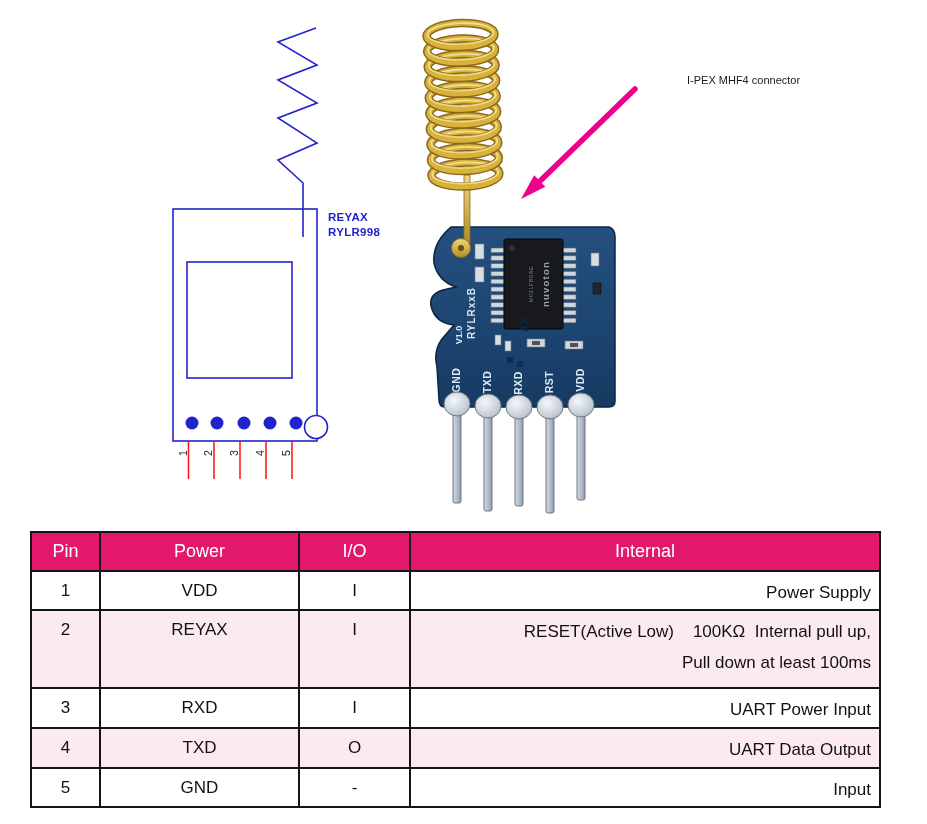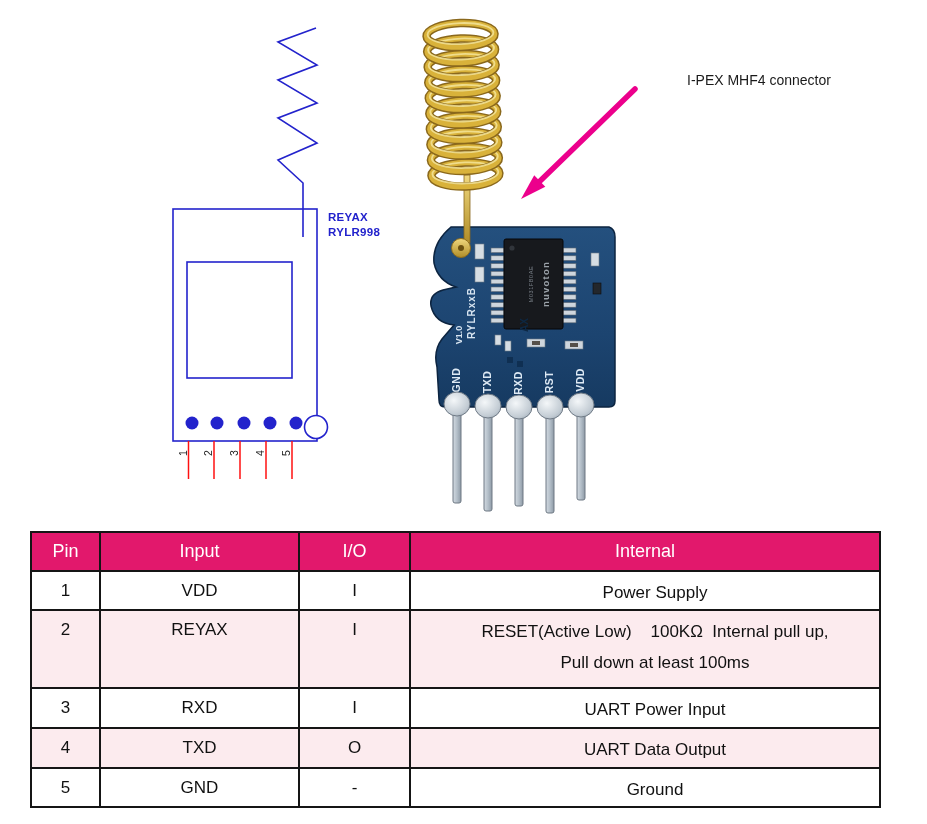--- a/index.html
+++ b/index.html
@@ -4,21 +4,21 @@
 <style>
   html,body{margin:0;padding:0;background:#ffffff;}
   .page{
     position:relative;width:927px;height:824px;background:#ffffff;overflow:hidden;
     font-family:"Liberation Sans",sans-serif;
   }
   .abs{position:absolute;}
   
   .annotation{
     left:687px;top:66px;width:225px;
-    font-size:14px;line-height:28px;color:#1a1a1a;
+    font-size:11px;line-height:28px;color:#1a1a1a;
   }
   .annotation span{display:block;}
   
   .pin-table-wrap{left:30px;top:531px;}
   table.pin-table{
     border-collapse:collapse;table-layout:fixed;width:849px;
     font-size:17px;color:#111111;
   }
   table.pin-table col.c-pin{width:69px;}
   table.pin-table col.c-name{width:199px;}
@@ -26,21 +26,21 @@
   table.pin-table col.c-cond{width:470px;}
   table.pin-table th,table.pin-table td{border:2px solid #151515;}
   table.pin-table th{
     height:35px;background:var(--header-bg,#E2186C);color:var(--header-fg,#ffffff);
     font-weight:400;font-size:18px;text-align:center;vertical-align:middle;
   }
   table.pin-table td.center{
     text-align:center;vertical-align:top;padding-top:7px;line-height:24px;
   }
   table.pin-table td.cond{
-    text-align:center;vertical-align:top;padding:5px 8px 0 28px;
+    text-align:right;vertical-align:top;padding:5px 8px 0 28px;
     white-space:pre-wrap;line-height:31px;
   }
   svg text{font-family:"Liberation Sans",sans-serif;}
 </style>
 </head>
 <body>
 
 <div class="page">
 
   <svg class="abs" style="left:165px;top:20px;" width="245" height="470" viewBox="0 0 245 470">
@@ -214,21 +214,21 @@
     <table class="pin-table">
       <colgroup>
         <col class="c-pin">
           <col class="c-name">
           <col class="c-io">
           <col class="c-cond">
       </colgroup>
       <thead>
         <tr>
           <th>Pin</th>
-          <th>Input</th>
+          <th>Power</th>
           <th>I/O</th>
           <th>Internal</th>
         </tr>
       </thead>
       <tbody>
           <tr style="height: 39px;">
             <td class="center">1</td>
             <td class="center">VDD</td>
             <td class="center">I</td>
             <td class="cond">Power Supply</td>
@@ -249,19 +249,19 @@
           <tr style="height: 40px; background: rgb(252, 235, 238);">
             <td class="center">4</td>
             <td class="center">TXD</td>
             <td class="center">O</td>
             <td class="cond">UART Data Output</td>
           </tr>
           <tr style="height: 39px;">
             <td class="center">5</td>
             <td class="center">GND</td>
             <td class="center">-</td>
-            <td class="cond">Ground</td>
+            <td class="cond">Input</td>
           </tr>
         </tbody>
     </table>
   </div>
 
 </div>
 
 </body></html>

